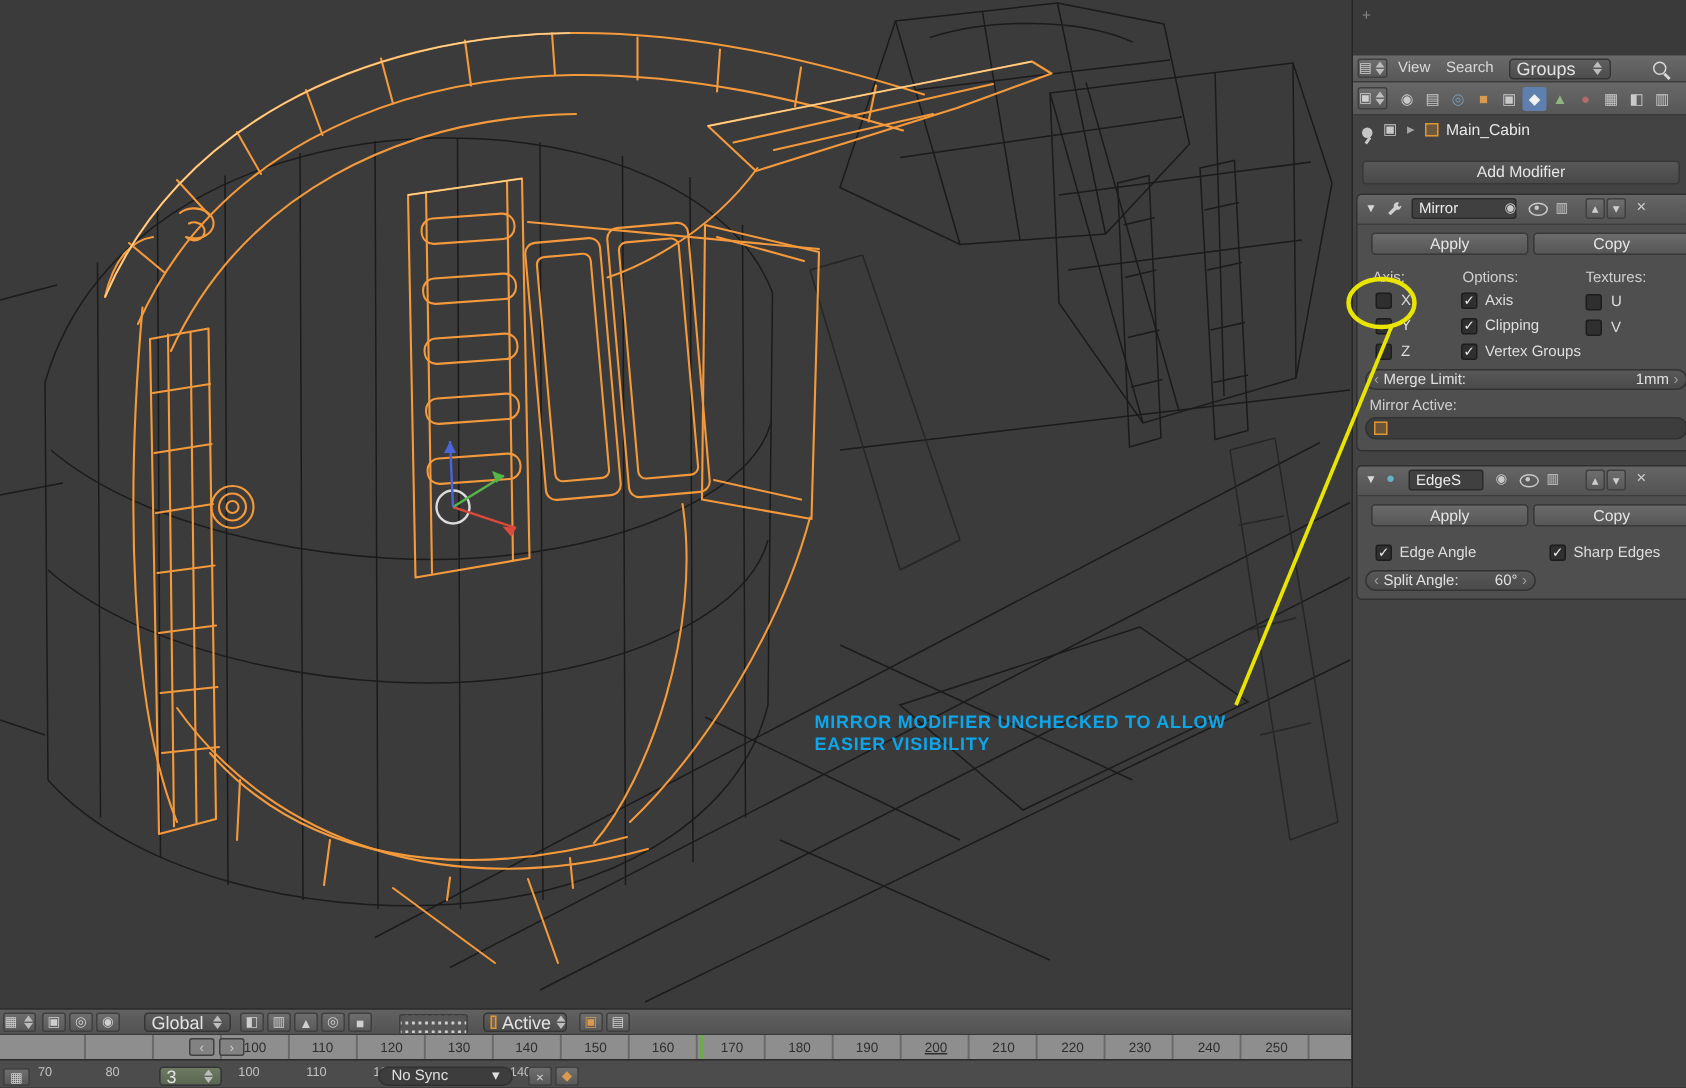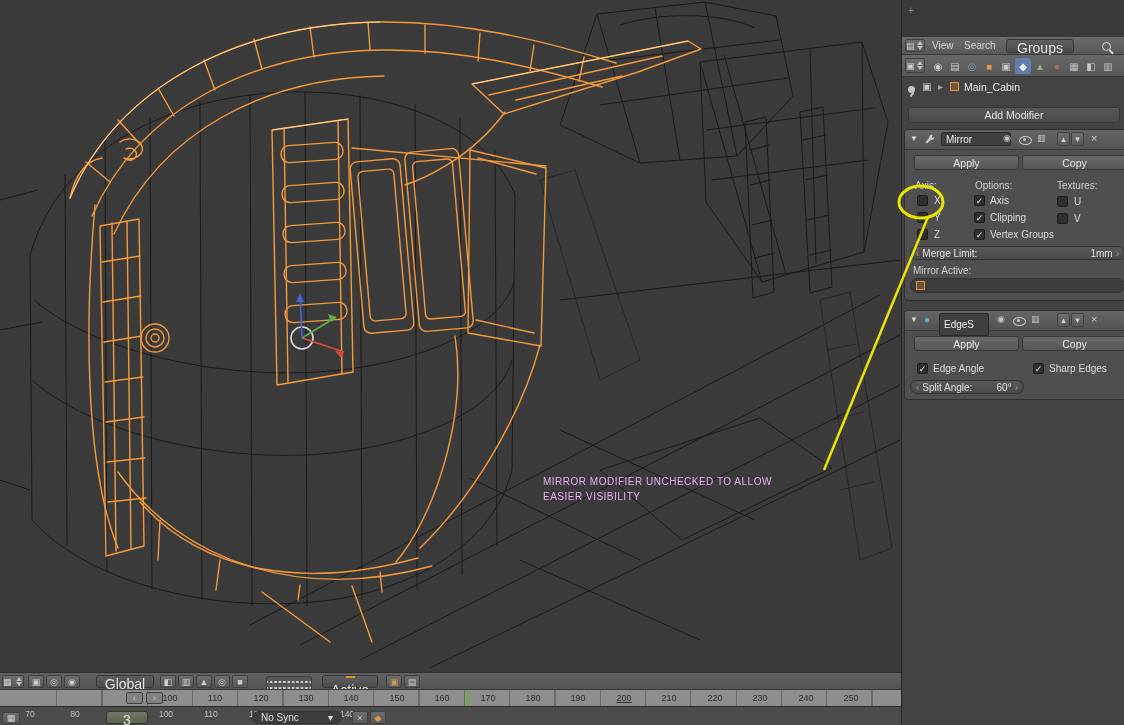--- a/index.html
+++ b/index.html
@@ -17,21 +17,21 @@
      background-position-x:12px;}
   .ruler-num{position:absolute;top:3px;width:22px;text-align:center;font-size:9px;color:#2e2e2e;}
   #timeline{left:0;top:706px;width:901px;height:19px;background:#4c4c4c;border-top:1px solid #2b2b2b;box-sizing:border-box;}
   .tl-num{position:absolute;top:2px;width:22px;text-align:center;font-size:8.5px;color:#c2c2c2;}
   
   .btn{background:linear-gradient(#6b6b6b,#565656);border:1px solid #383838;border-radius:3px;
        color:#e6e6e6;font-size:10.5px;display:flex;align-items:center;justify-content:center;box-sizing:border-box;}
   .iconbox{background:linear-gradient(#6e6e6e,#595959);border:1px solid #404040;border-radius:2px;
        display:flex;align-items:center;justify-content:center;font-size:9px;color:#cfcfcf;box-sizing:border-box;}
   .dd{background:linear-gradient(#5e5e5e,#4d4d4d);border:1px solid #353535;border-radius:3px;
-      color:#e2e2e2;font-size:14px;display:flex;align-items:center;padding:0 4px;box-sizing:border-box;gap:4px;flex-direction:column;}
+      color:#e2e2e2;font-size:12px;display:flex;align-items:center;padding:0 4px;box-sizing:border-box;gap:4px;}
   .updn{width:7px;height:9px;position:relative;margin-left:auto;}
   .updn::before{content:"";position:absolute;left:0;top:0;border-left:3.5px solid transparent;border-right:3.5px solid transparent;border-bottom:4px solid #bdbdbd;}
   .updn::after{content:"";position:absolute;left:0;bottom:0;border-left:3.5px solid transparent;border-right:3.5px solid transparent;border-top:4px solid #bdbdbd;}
   .field{background:#404040;border:1px solid #2a2a2a;border-radius:2px;color:#ececec;font-size:10px;
          display:flex;align-items:center;padding:0 4px;box-sizing:border-box;}
   .pill{background:linear-gradient(#585858,#4a4a4a);border:1px solid #323232;border-radius:8px;color:#e0e0e0;
         font-size:10px;display:flex;align-items:center;padding:0 5px;box-sizing:border-box;}
   .pill .arrow{color:#9f9f9f;font-size:10px;}
   .pill .lbl{margin-left:3px;}
   .pill .val{margin-left:auto;margin-right:3px;}
@@ -52,21 +52,21 @@
   .mag::after{content:"";position:absolute;width:5px;height:1.5px;background:#d8d8d8;transform:rotate(45deg);right:-4px;bottom:-2px;}
   .pin{position:relative;width:7px;height:7px;border-radius:50%;background:#c6c6c6;display:inline-block;}
   .pin::after{content:"";position:absolute;left:3px;top:6px;width:1.5px;height:5px;background:#c6c6c6;transform:rotate(35deg);}
   .cubeic{width:9px;height:9px;border:1px solid #e09533;background:rgba(224,149,51,.28);display:inline-block;box-sizing:border-box;}
   .eye{position:relative;width:11px;height:7px;border:1px solid #c9c9c9;border-radius:50%;display:inline-block;}
   .eye::after{content:"";position:absolute;left:3.2px;top:1.2px;width:3px;height:3px;border-radius:50%;background:#c9c9c9;}
   .layers{background-image:radial-gradient(circle,#cdcdcd 1px,transparent 1.3px);background-size:4.4px 6px;background-position:2px 2px;
           border:1px solid #3e3e3e;border-radius:2px;background-color:#565656;}
   
   #anno-svg{left:0;top:0;width:1124px;height:725px;pointer-events:none;z-index:40;}
-  #anno-text{left:543px;top:474px;z-index:41;color:#f0abfc;font-weight:normal;font-size:10px;letter-spacing:.5px;line-height:15px;pointer-events:none;}
+  #anno-text{left:543px;top:474px;z-index:41;color:#0ea5e9;font-weight:bold;font-size:12px;letter-spacing:.5px;line-height:15px;pointer-events:none;}
 </style>
 </head>
 <body>
 
 <div id="viewport" class="abs">
   <svg width="901" height="672" viewBox="0 0 901 672">
 
     <g stroke="#1b1b1b" fill="none" stroke-width="1">
       <path d="M30,255 C60,150 170,95 290,92 C400,90 490,130 515,195"></path>
       <path d="M30,255 L32,520 M515,195 L512,470"></path>
@@ -359,21 +359,21 @@
     <span class="abs cb-label" style="left:8px;top:135px;color:#cfcfcf;">Mirror Active:</span>
     <div class="abs pill" style="left:5px;top:148px;width:215px;height:15px;background:#3d3d3d;">
       <span class="cubeic"></span>
     </div>
   </div>
 
   <div class="panel" style="top:310px;height:90px;">
     <div class="panel-header">
       <span class="abs" style="left:5px;top:4px;font-size:8px;color:#d8d8d8;">▼</span>
       <span class="abs" style="left:19px;top:2.5px;font-size:10px;color:#64b2c8;">●</span>
-      <div class="abs field" style="left:34px;top:2px;width:50px;height:23px;">
+      <div class="abs field" style="left:34px;top:2px;width:50px;height:14px;">
         <span>EdgeS</span>
       </div>
       <span class="abs" style="left:92px;top:3px;font-size:9px;color:#c9c9c9;">◉</span>
       <span class="abs eye" style="left:108px;top:5px;"></span>
       <span class="abs" style="left:126px;top:3px;font-size:9px;color:#c9c9c9;">▥</span>
       <div class="abs iconbox" style="left:152px;top:2px;width:13px;height:14px;">
           <span>▴</span>
         </div>
       <div class="abs iconbox" style="left:166px;top:2px;width:13px;height:14px;">
           <span>▾</span>

